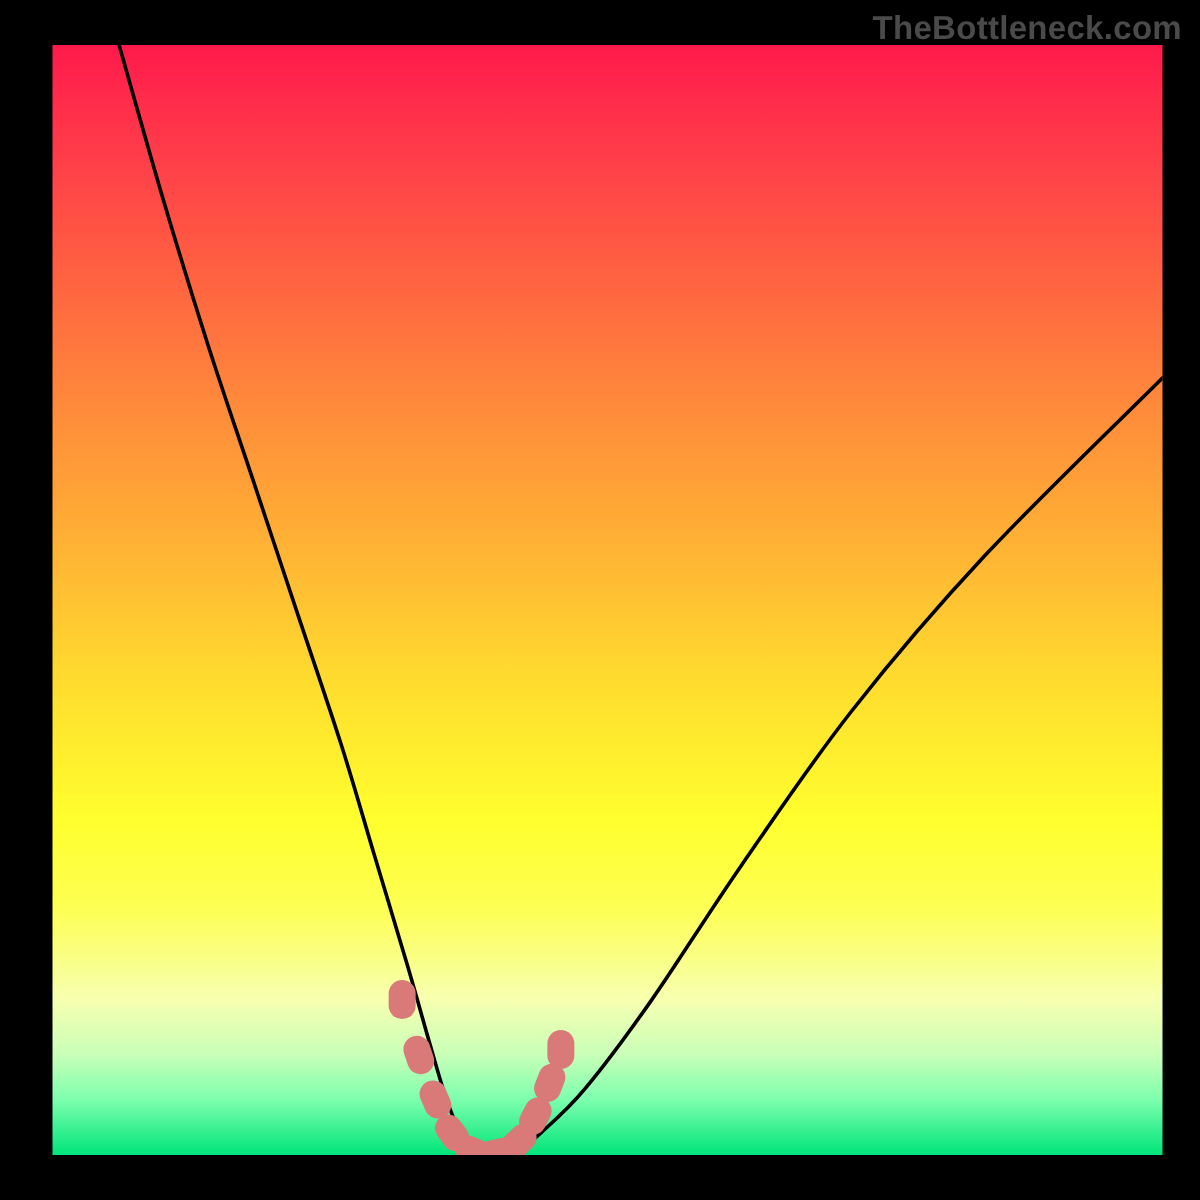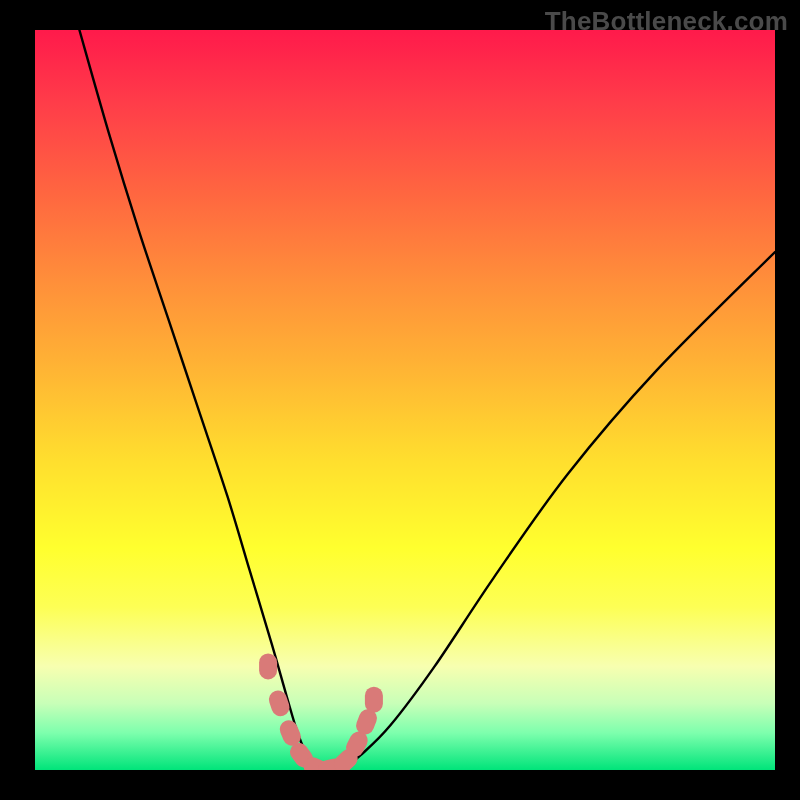--- a/index.html
+++ b/index.html
@@ -39,21 +39,21 @@
       #c8ffb8 91%,
       #7dffad 95%,
       #00e47a 100%
     );
   }
   .watermark {
     position: absolute;
     top: 6px;
     right: 12px;
     color: #4a4a4a;
-    font-size: 26px;
+    font-size: 22px;
     font-weight: 600;
     letter-spacing: 0.2px;
     user-select: none;
   }
   svg.curve {
     position: absolute;
     left: 0;
     top: 0;
     width: 740px;
     height: 740px;

